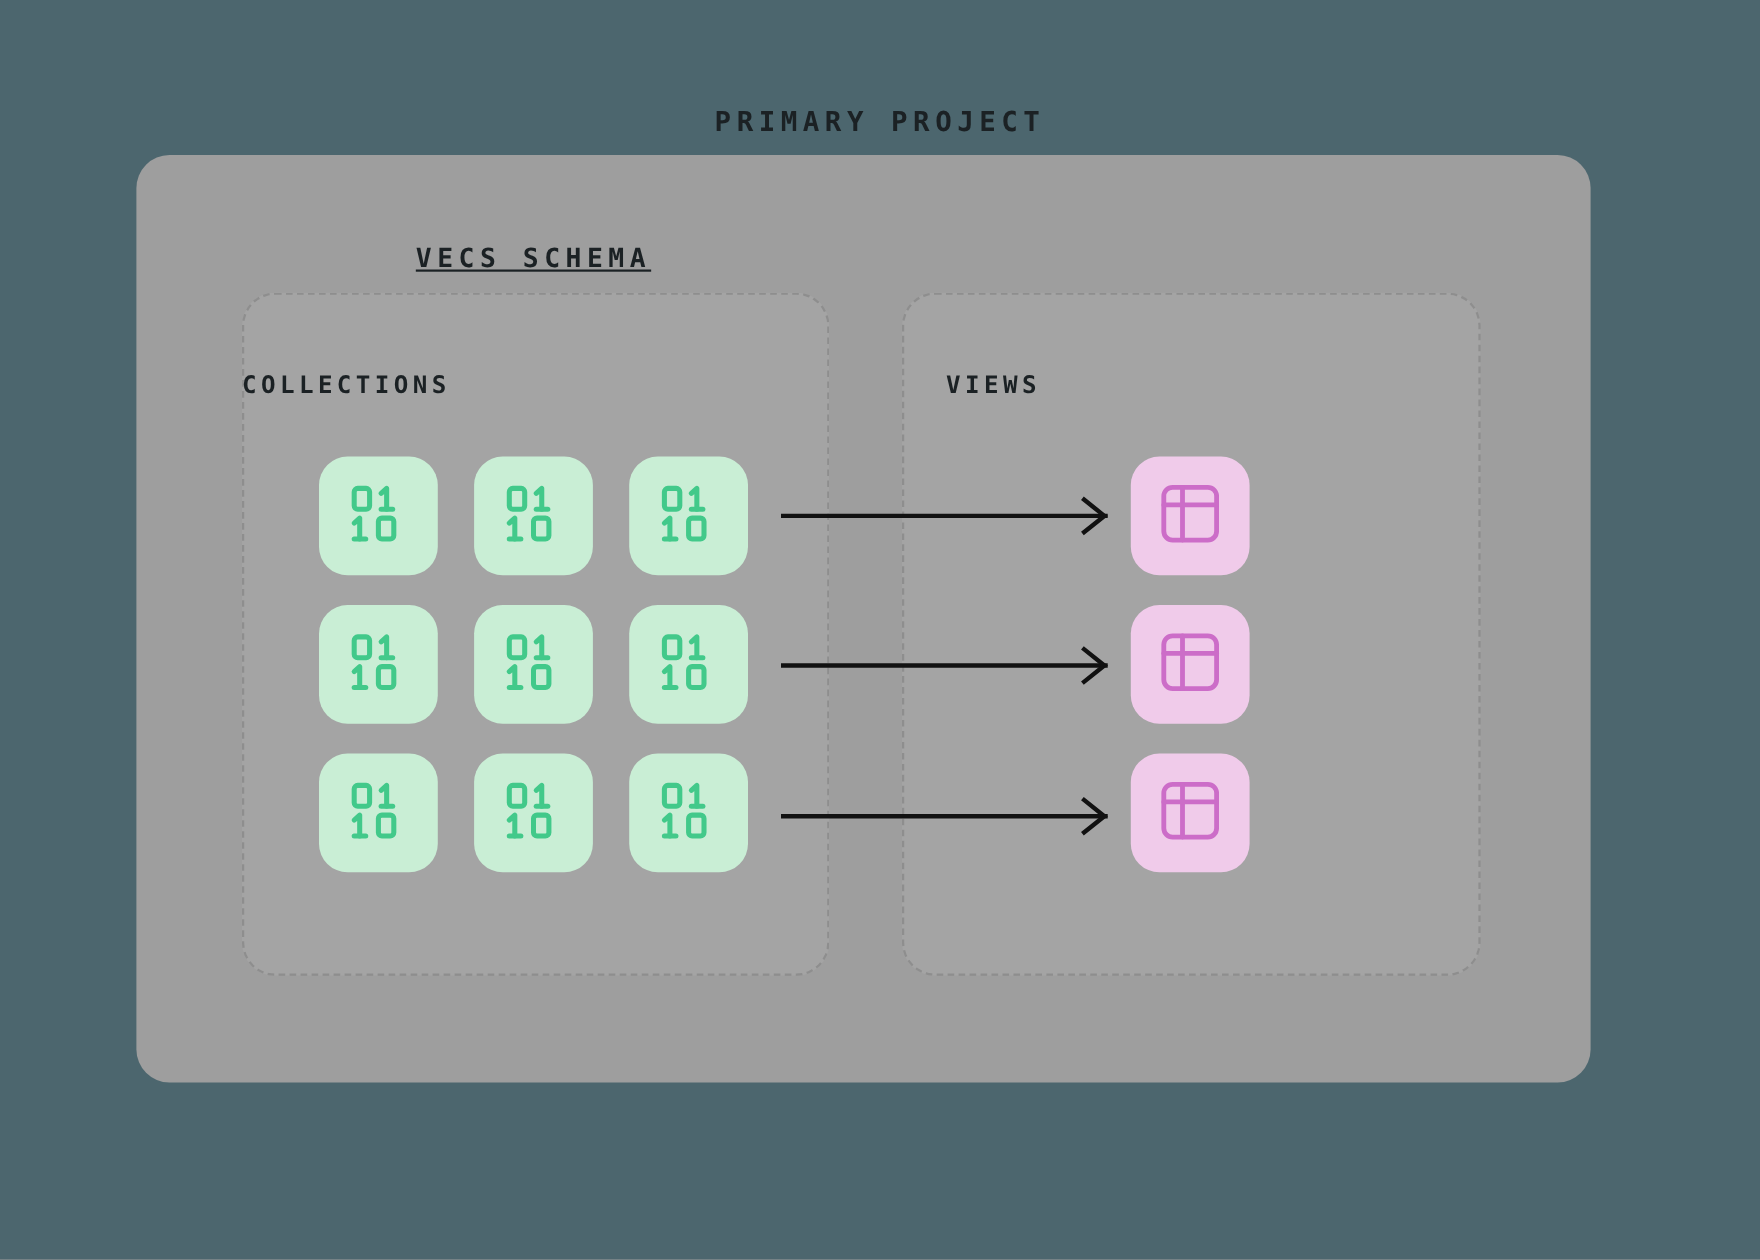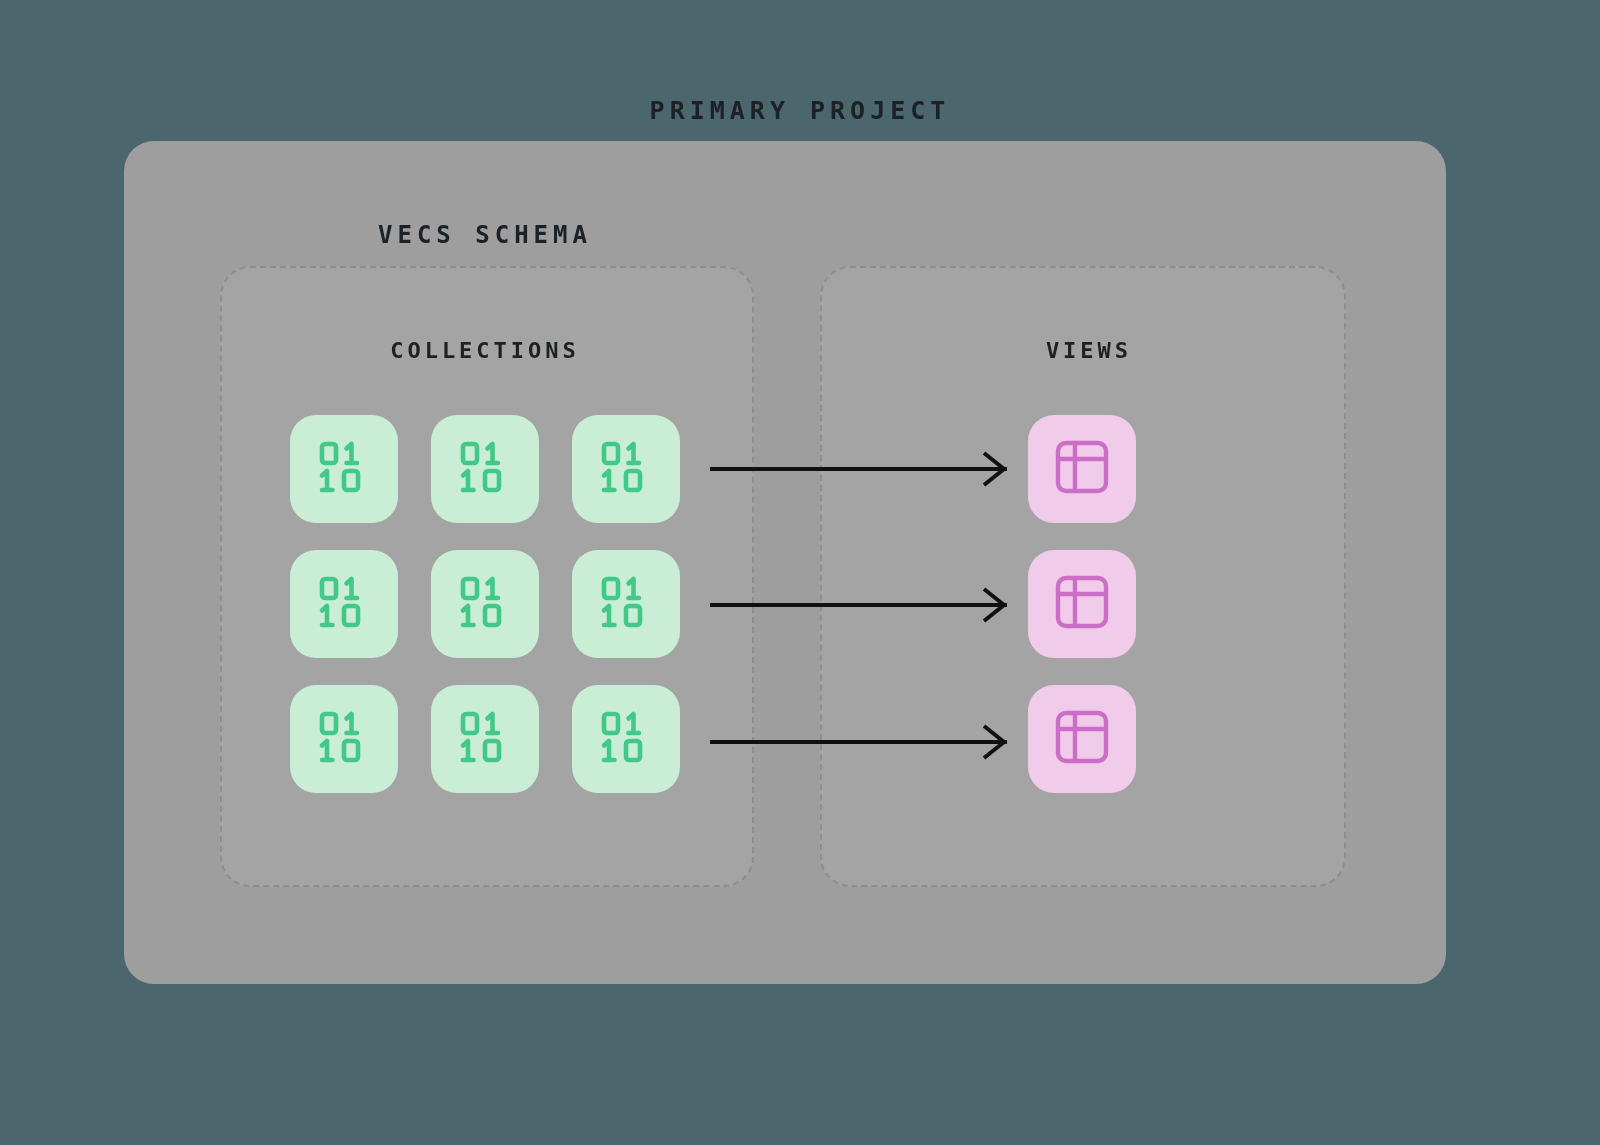--- a/index.html
+++ b/index.html
@@ -54,20 +54,21 @@
     letter-spacing: 5px;
     color: #1b2124;
     text-align: center;
     font-family: "DejaVu Sans Mono", "Liberation Mono", monospace;
     white-space: nowrap;
   }
   .schema-label.vecs {
     left: 220px;
     top: 221px;
     width: 530px;
+    text-decoration: underline;
   }
   .schema-label.public {
     left: 820px;
     top: 221px;
     width: 522px;
   }
 
   .schema-box {
     position: absolute;
     border: 2px dashed #8e8e8e;
@@ -86,31 +87,31 @@
     width: 522px;
     height: 617px;
   }
 
   .group-label {
     position: absolute;
     font-size: 22px;
     font-weight: 700;
     letter-spacing: 4px;
     color: #1b2124;
-    text-align: center;
+    text-align: left;
     font-family: "DejaVu Sans Mono", "Liberation Mono", monospace;
     white-space: nowrap;
   }
   .group-label.collections {
     left: 220px;
     top: 338px;
     width: 530px;
   }
   .group-label.views {
-    left: 828px;
+    left: 860px;
     top: 338px;
     width: 522px;
   }
 
   
   .collections-grid {
     position: absolute;
     left: 290px;
     top: 415px;
     width: 390px;

